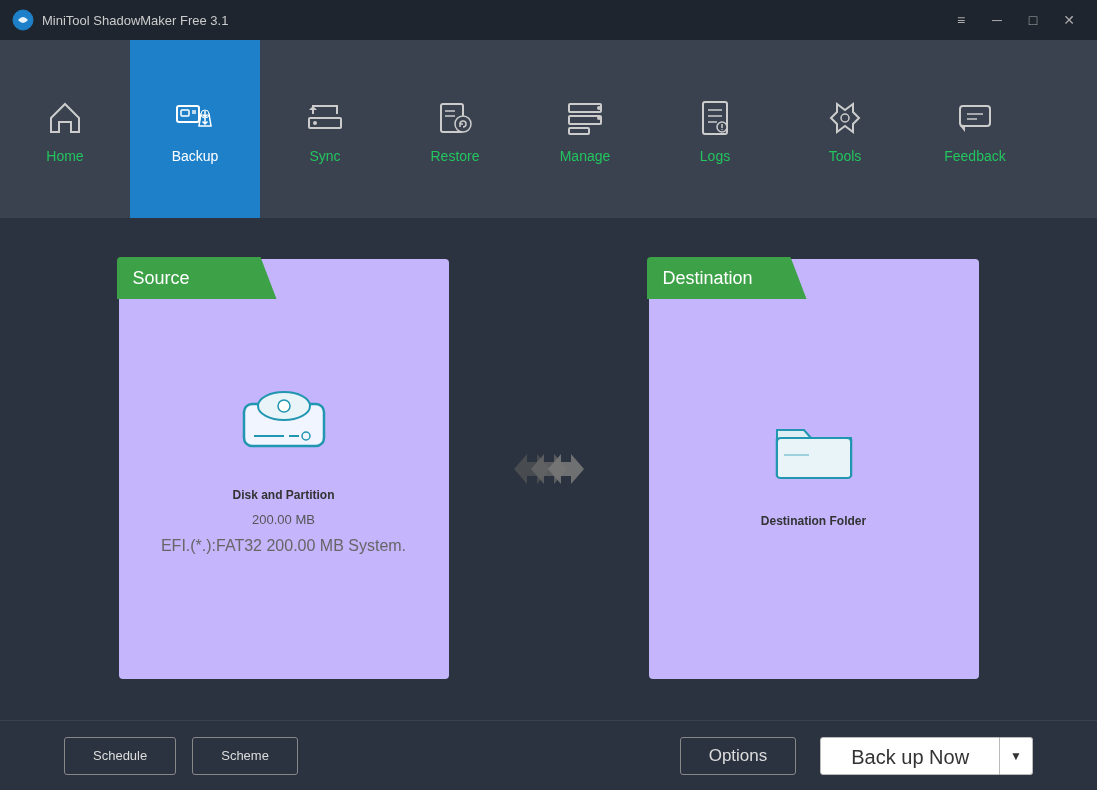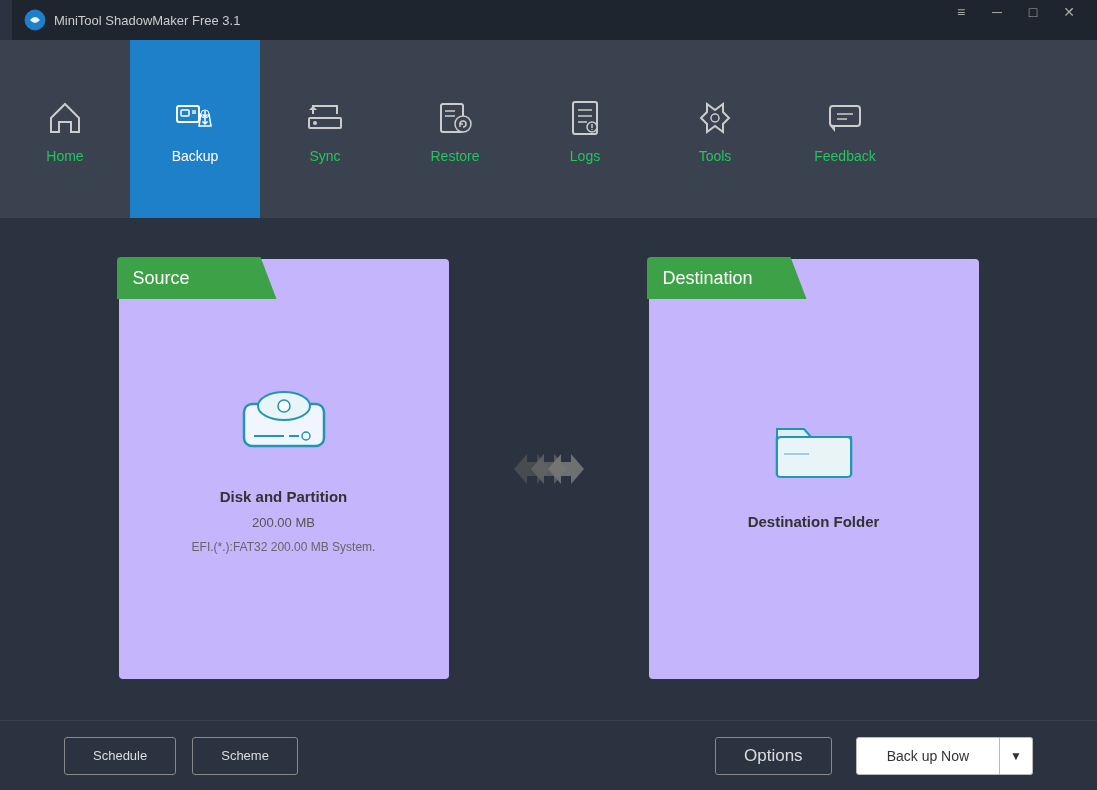--- a/index.html
+++ b/index.html
@@ -11,23 +11,23 @@
       overflow: hidden;
       color: #fff;
       user-select: none;
     }
 
     
     .titlebar {
       background: #1e252e;
       height: 40px;
       display: flex;
+      align-items: center;
       padding: 0 12px;
       justify-content: space-between;
-      margin-left: 12px;
     }
     .titlebar-left {
       display: flex;
       align-items: center;
       gap: 8px;
     }
     .app-logo {
       width: 22px;
       height: 22px;
     }
@@ -131,30 +131,30 @@
       align-items: center;
       border-radius: 4px 0 0 0;
     }
     .card-header.destination {
       background: #3da147;
     }
     .card-icon {
       margin-bottom: 10px;
     }
     .card-title {
-      font-size: 15px;
+      font-size: 12px;
       font-weight: 700;
       color: #333;
     }
     .card-size {
       font-size: 13px;
       color: #555;
     }
     .card-desc {
-      font-size: 12px;
+      font-size: 16px;
       color: #666;
       text-align: center;
       padding: 0 10px;
     }
 
     
     .arrow-container {
       display: flex;
       align-items: center;
       justify-content: center;
@@ -188,21 +188,21 @@
     }
     .footer-right {
       display: flex;
       gap: 0;
     }
     .backup-btn {
       background: #fff;
       border: 1px solid #bbb;
       color: #333;
       padding: 8px 30px;
-      font-size: 14px;
+      font-size: 20px;
       font-weight: 500;
       cursor: pointer;
       border-radius: 3px 0 0 3px;
       height: 38px;
     }
     .backup-dropdown {
       background: #fff;
       border: 1px solid #bbb;
       border-left: none;
       color: #333;
@@ -291,20 +291,32 @@
         <circle cx="28" cy="26" r="8" fill="#3a424f" stroke="#ccc" stroke-width="1.5"></circle>
         <path d="M25 26 A3 3 0 1 1 28 29" stroke="#ccc" stroke-width="1.5" fill="none"></path>
         <path d="M25 29 L25 26 L28 26" stroke="#ccc" stroke-width="1.5" fill="none"></path>
         <line x1="10" y1="13" x2="20" y2="13" stroke="#ccc" stroke-width="1.5"></line>
         <line x1="10" y1="18" x2="20" y2="18" stroke="#ccc" stroke-width="1.5"></line>
       </svg>
     </div>
     <span class="nav-label">Restore</span>
   </div>
 
+  <div class="nav-item">
+    <div class="nav-icon">
+      <svg width="40" height="40" viewBox="0 0 40 40" fill="none">
+        <rect x="4" y="6" width="32" height="8" rx="1" stroke="#ccc" stroke-width="2" fill="none"></rect>
+        <rect x="4" y="18" width="32" height="8" rx="1" stroke="#ccc" stroke-width="2" fill="none"></rect>
+        <circle cx="34" cy="20" r="2" fill="#ccc"></circle>
+        <circle cx="34" cy="10" r="2" fill="#ccc"></circle>
+        <rect x="4" y="30" width="20" height="6" rx="1" stroke="#ccc" stroke-width="2" fill="none"></rect>
+      </svg>
+    </div>
+    <span class="nav-label">Manage</span>
+  </div>
 
   <div class="nav-item">
     <div class="nav-icon">
       <svg width="40" height="40" viewBox="0 0 40 40" fill="none">
         <rect x="8" y="4" width="24" height="32" rx="2" stroke="#ccc" stroke-width="2" fill="none"></rect>
         <line x1="13" y1="12" x2="27" y2="12" stroke="#ccc" stroke-width="1.5"></line>
         <line x1="13" y1="18" x2="27" y2="18" stroke="#ccc" stroke-width="1.5"></line>
         <line x1="13" y1="24" x2="22" y2="24" stroke="#ccc" stroke-width="1.5"></line>
         <circle cx="27" cy="29" r="5" fill="#3a424f" stroke="#ccc" stroke-width="1.5"></circle>
         <line x1="27" y1="26" x2="27" y2="30" stroke="#ccc" stroke-width="1.5"></line>

